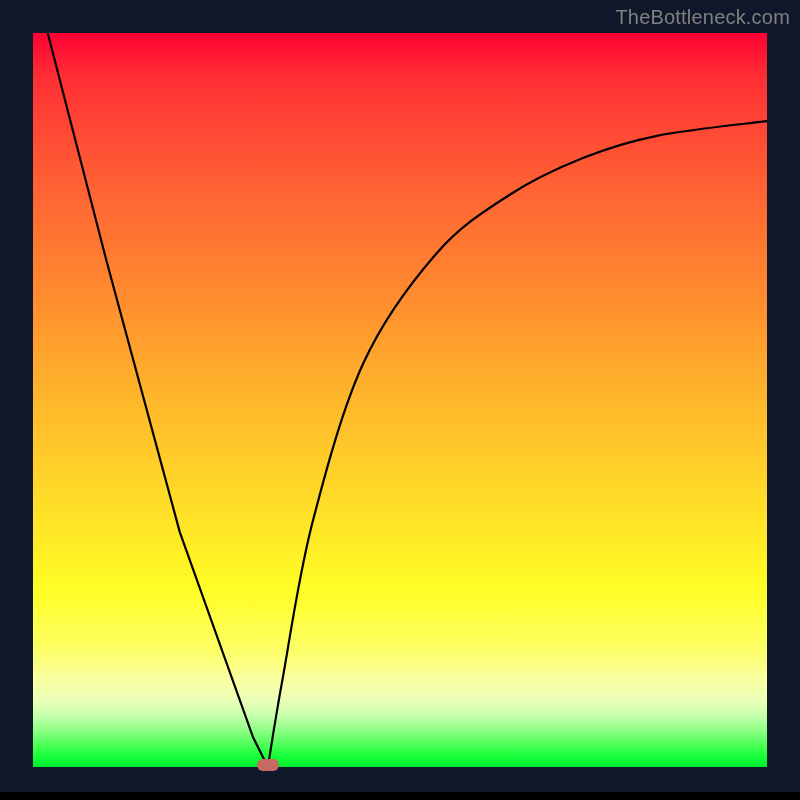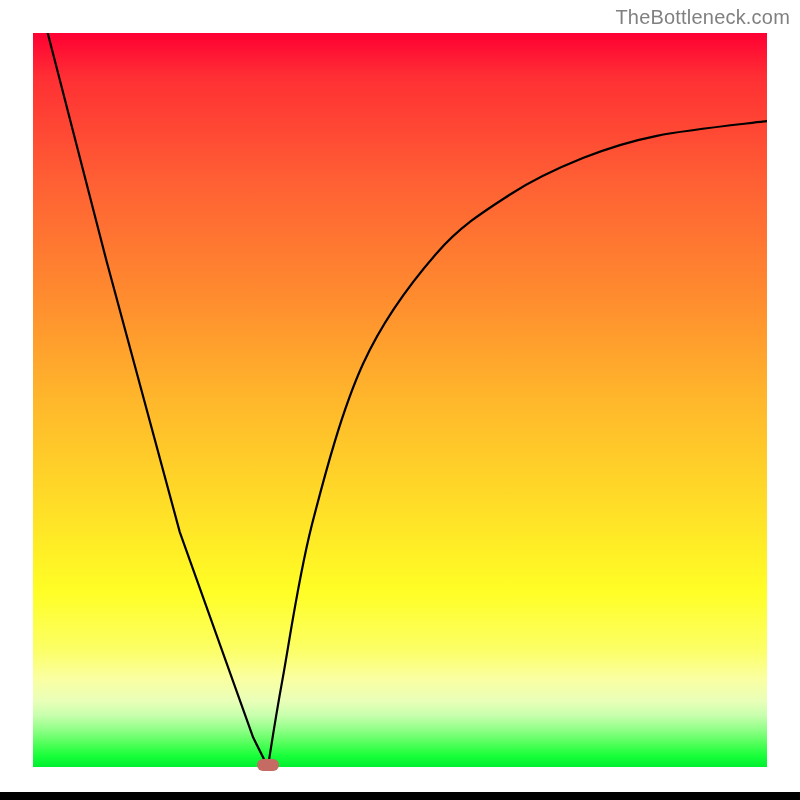--- a/index.html
+++ b/index.html
@@ -10,21 +10,21 @@
     overflow: hidden;
     background: #000;
     font-family: Arial, Helvetica, sans-serif;
   }
   .frame {
     position: absolute;
     top: 0;
     left: 0;
     width: 800px;
     height: 792px;
-    background: #ffffff;
+    background: #0f172a;
   }
   .plot {
     position: absolute;
     top: 33px;
     left: 33px;
     width: 734px;
     height: 734px;
     background: linear-gradient(to bottom,
       #ff0033 0%,
       #ff2f34 6%,

